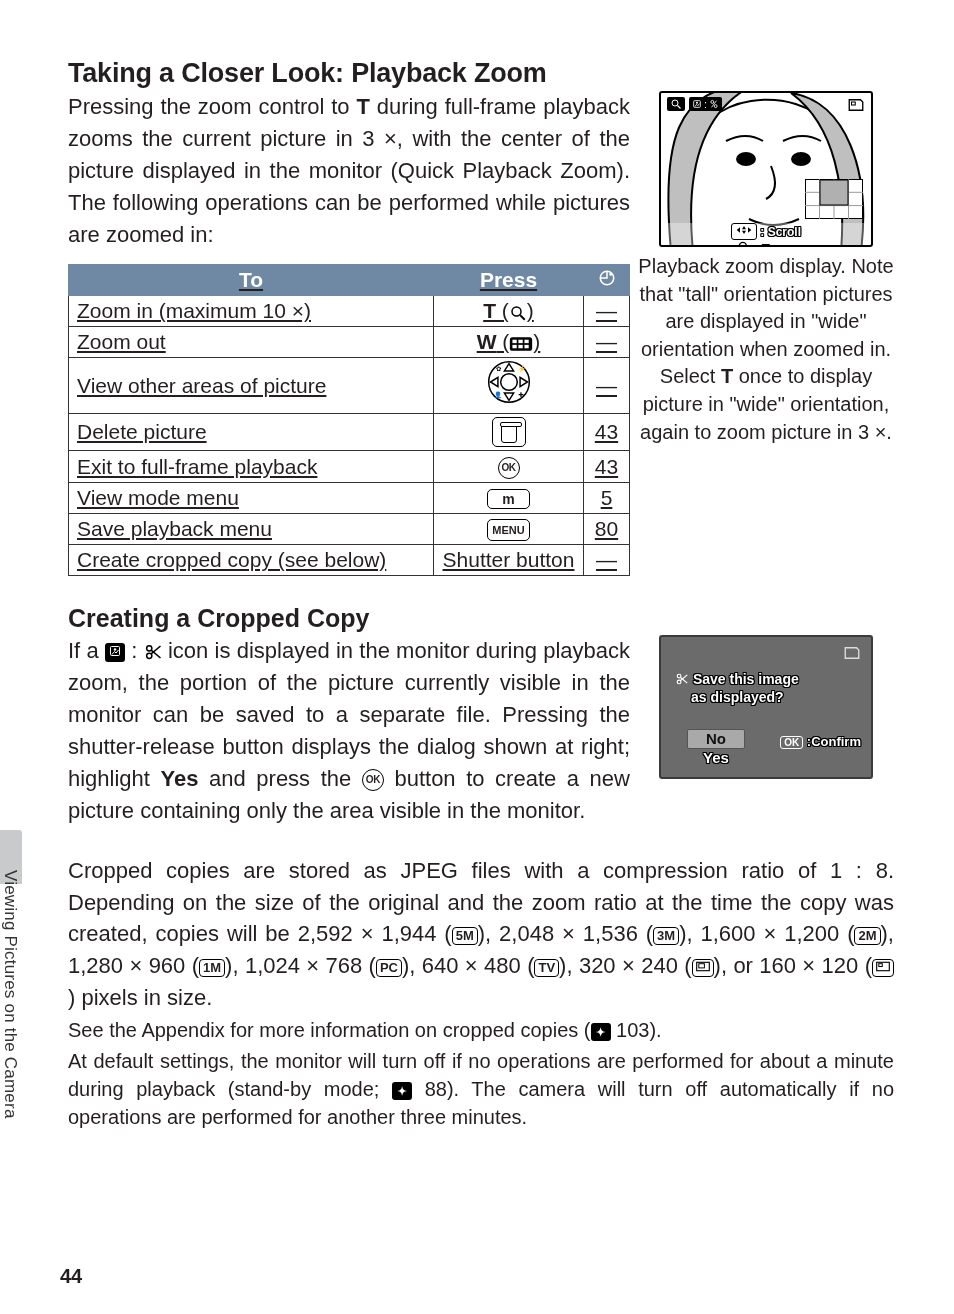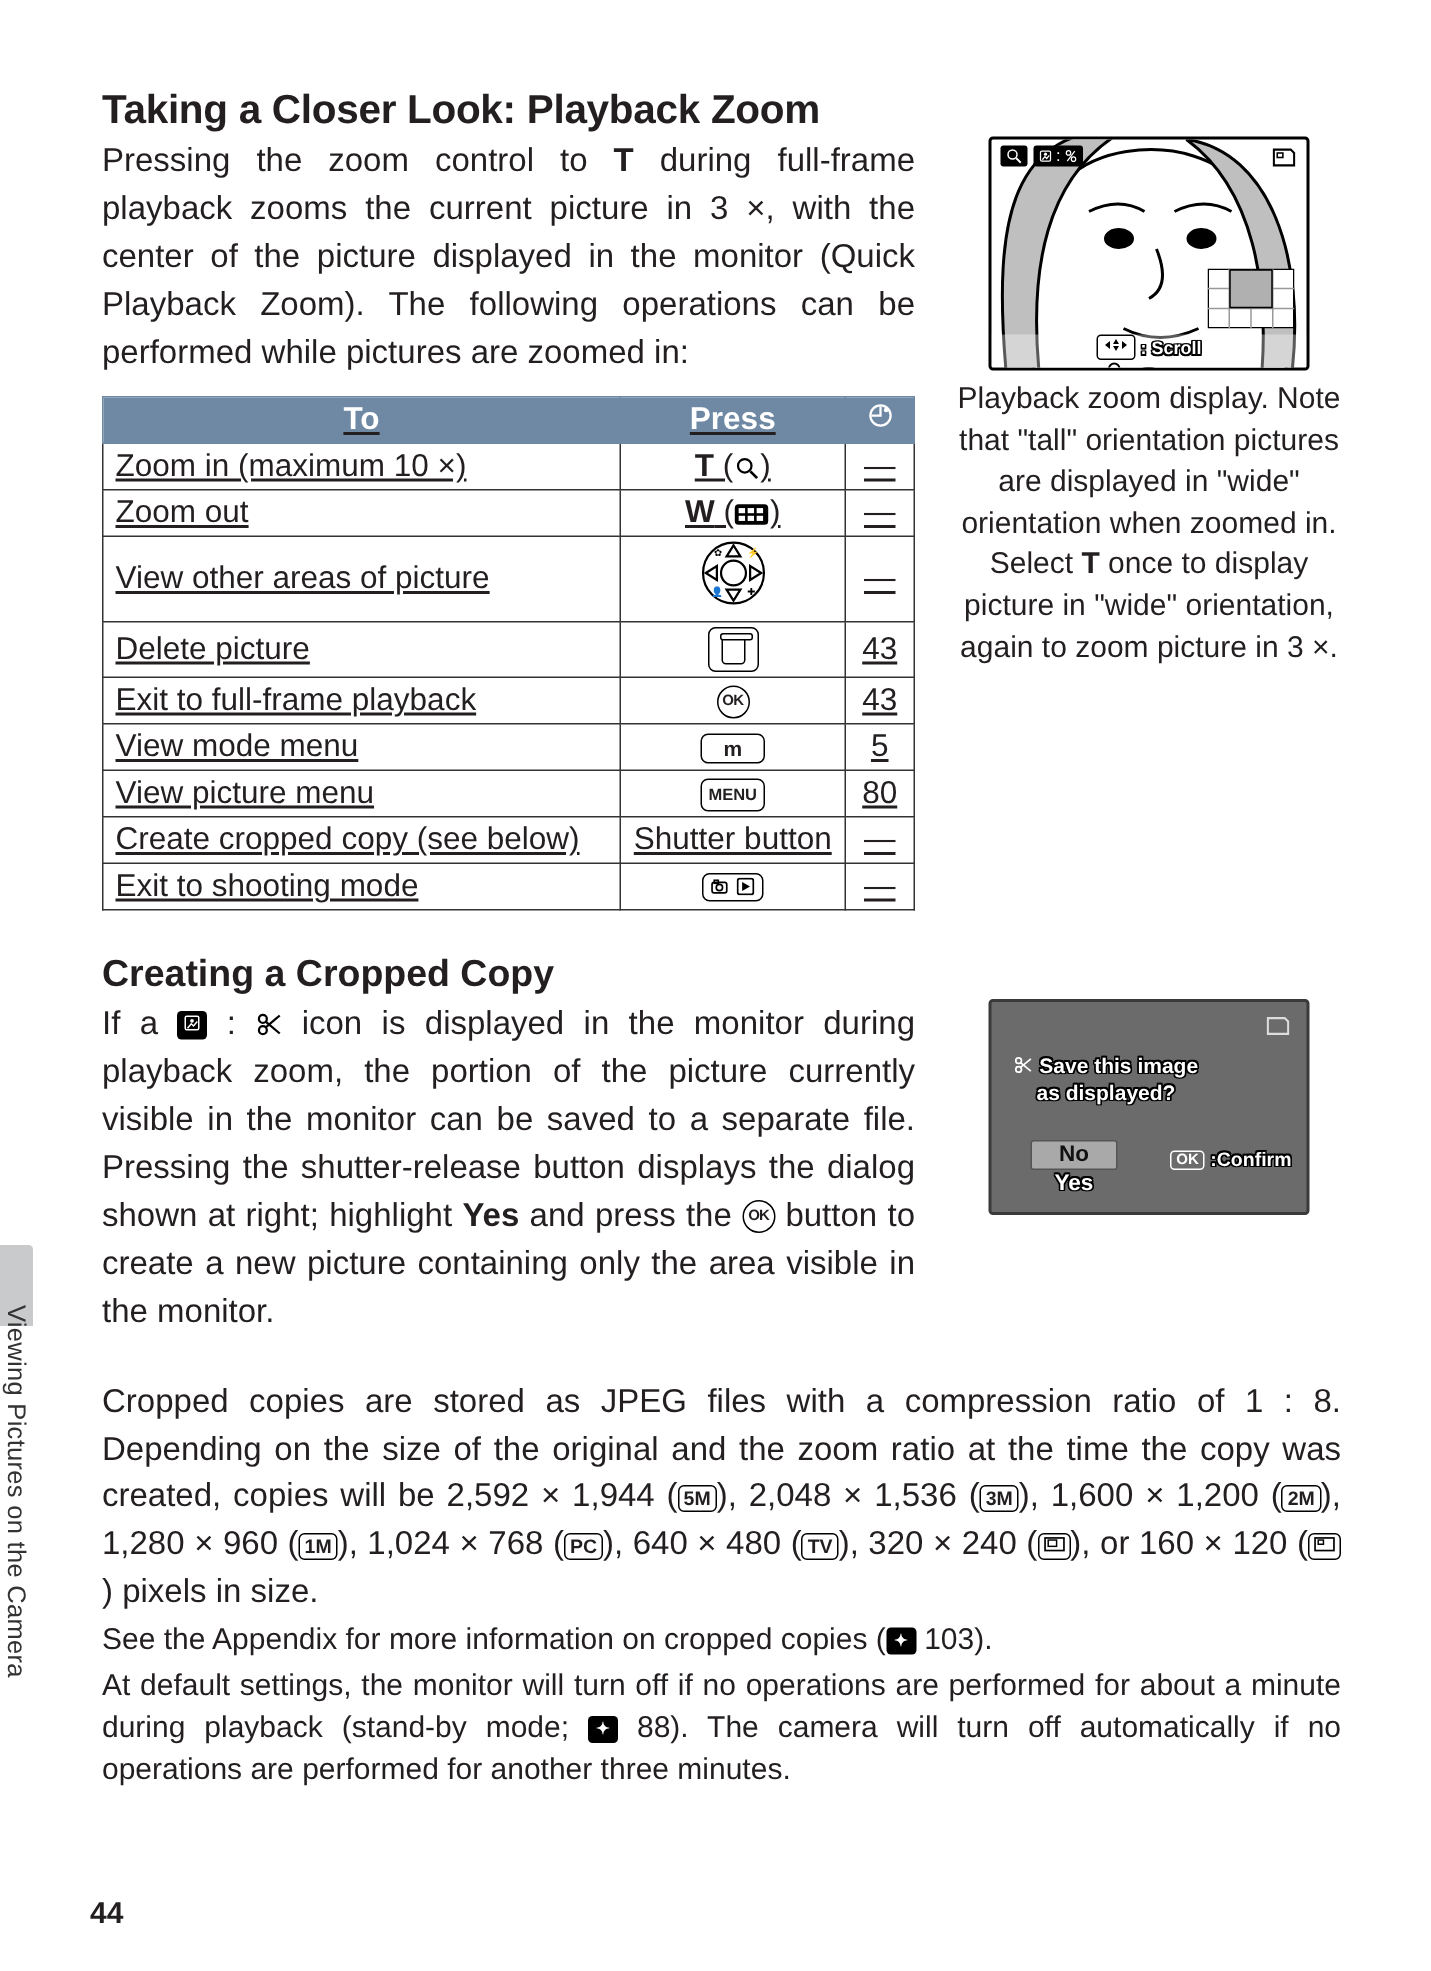--- a/index.html
+++ b/index.html
@@ -3,21 +3,21 @@
 <meta charset="utf-8">
 <style>
   * { box-sizing: border-box; margin: 0; padding: 0; }
   html, body { width: 954px; background: #fff; font-family: "Myriad Pro", "Segoe UI", Arial, sans-serif; color: #231f20; }
   .page { position: relative; width: 954px; min-height: 1314px; padding: 58px 60px 40px 68px; }
   .side-tab { position: absolute; left: 0; top: 870px; width: 22px; height: 260px; }
   .side-tab .gray { position: absolute; left: 0; top: -40px; width: 22px; height: 54px; background: #c9cacb; border-top-right-radius: 3px; }
   .side-tab .label { position: absolute; left: 20px; top: 0; width: 260px; transform: rotate(90deg); transform-origin: left top; font-size: 17px; color: #333; letter-spacing: 0.2px; }
   h2.section { font-size: 27px; font-weight: 700; letter-spacing: -0.2px; margin-bottom: 2px; }
   h2.subsection { font-size: 25px; font-weight: 700; margin-top: 28px; margin-bottom: 2px; }
-  .two-col { display: flex; gap: 28px; }
+  .two-col { display: flex; gap: 8px; }
   .col-left { flex: 1 1 auto; }
   .col-right { flex: 0 0 256px; }
   p.body { font-size: 22px; line-height: 1.45; text-align: justify; }
   p.caption { font-size: 20px; line-height: 1.38; text-align: center; margin-top: 6px; }
   .bold { font-weight: 700; }
   table.ops { border-collapse: collapse; width: 100%; margin-top: 14px; font-size: 21px; text-decoration: underline; }
   table.ops th { background: #6f89a4; color: #fff; font-weight: 700; padding: 3px 6px; border: 1px solid #6f89a4; text-align: center; }
   table.ops td { border: 1px solid #333; padding: 3px 8px; vertical-align: middle; }
   table.ops td.c { text-align: center; }
   .icon-box { display: inline-block; border: 1.5px solid #000; border-radius: 5px; padding: 0 6px; font-size: 14px; line-height: 18px; vertical-align: middle; font-weight: 700; }
@@ -139,39 +139,27 @@
               <td>Exit to full-frame playback</td>
               <td class="c"><span class="ok-circ">OK</span></td>
               <td class="c">43</td>
             </tr>
             <tr>
               <td>View mode menu</td>
               <td class="c"><span class="icon-box" style="padding:0 14px">m</span></td>
               <td class="c">5</td>
             </tr>
             <tr>
-              <td>View picture menu</td>
+              <td>Save playback menu</td>
               <td class="c"><span class="icon-box" style="font-size:11px;padding:1px 4px;">MENU</span></td>
               <td class="c">80</td>
             </tr>
             <tr>
               <td>Create cropped copy (see below)</td>
               <td class="c"><span>Shutter button</span></td>
-              <td class="c">—</td>
-            </tr>
-            <tr>
-              <td>Exit to shooting mode</td>
-              <td class="c"><span class="cam-play"><svg width="14" height="12" viewBox="0 0 20 14" style="vertical-align:-1px">
-                    <rect x="1" y="3" width="14" height="10" rx="2" stroke="#000" fill="none" stroke-width="1.6"></rect>
-                    <circle cx="8" cy="8" r="3" stroke="#000" fill="none" stroke-width="1.6"></circle>
-                    <rect x="3" y="1" width="4" height="3" stroke="#000" fill="none" stroke-width="1.4"></rect>
-                  </svg> <svg width="12" height="12" viewBox="0 0 16 16" style="vertical-align:-1px">
-                    <rect x="1" y="1" width="14" height="14" rx="2" stroke="#000" fill="none" stroke-width="1.6"></rect>
-                    <polygon points="5,4 5,12 12,8" fill="#000"></polygon>
-                  </svg></span></td>
               <td class="c">—</td>
             </tr>
           </tbody>
       </table>
     </div>
 
     <div class="col-right">
       <div class="screen">
         <svg class="face" width="260" height="170" viewBox="0 0 260 170">
           <g stroke="#000" stroke-width="2" fill="#fff">

